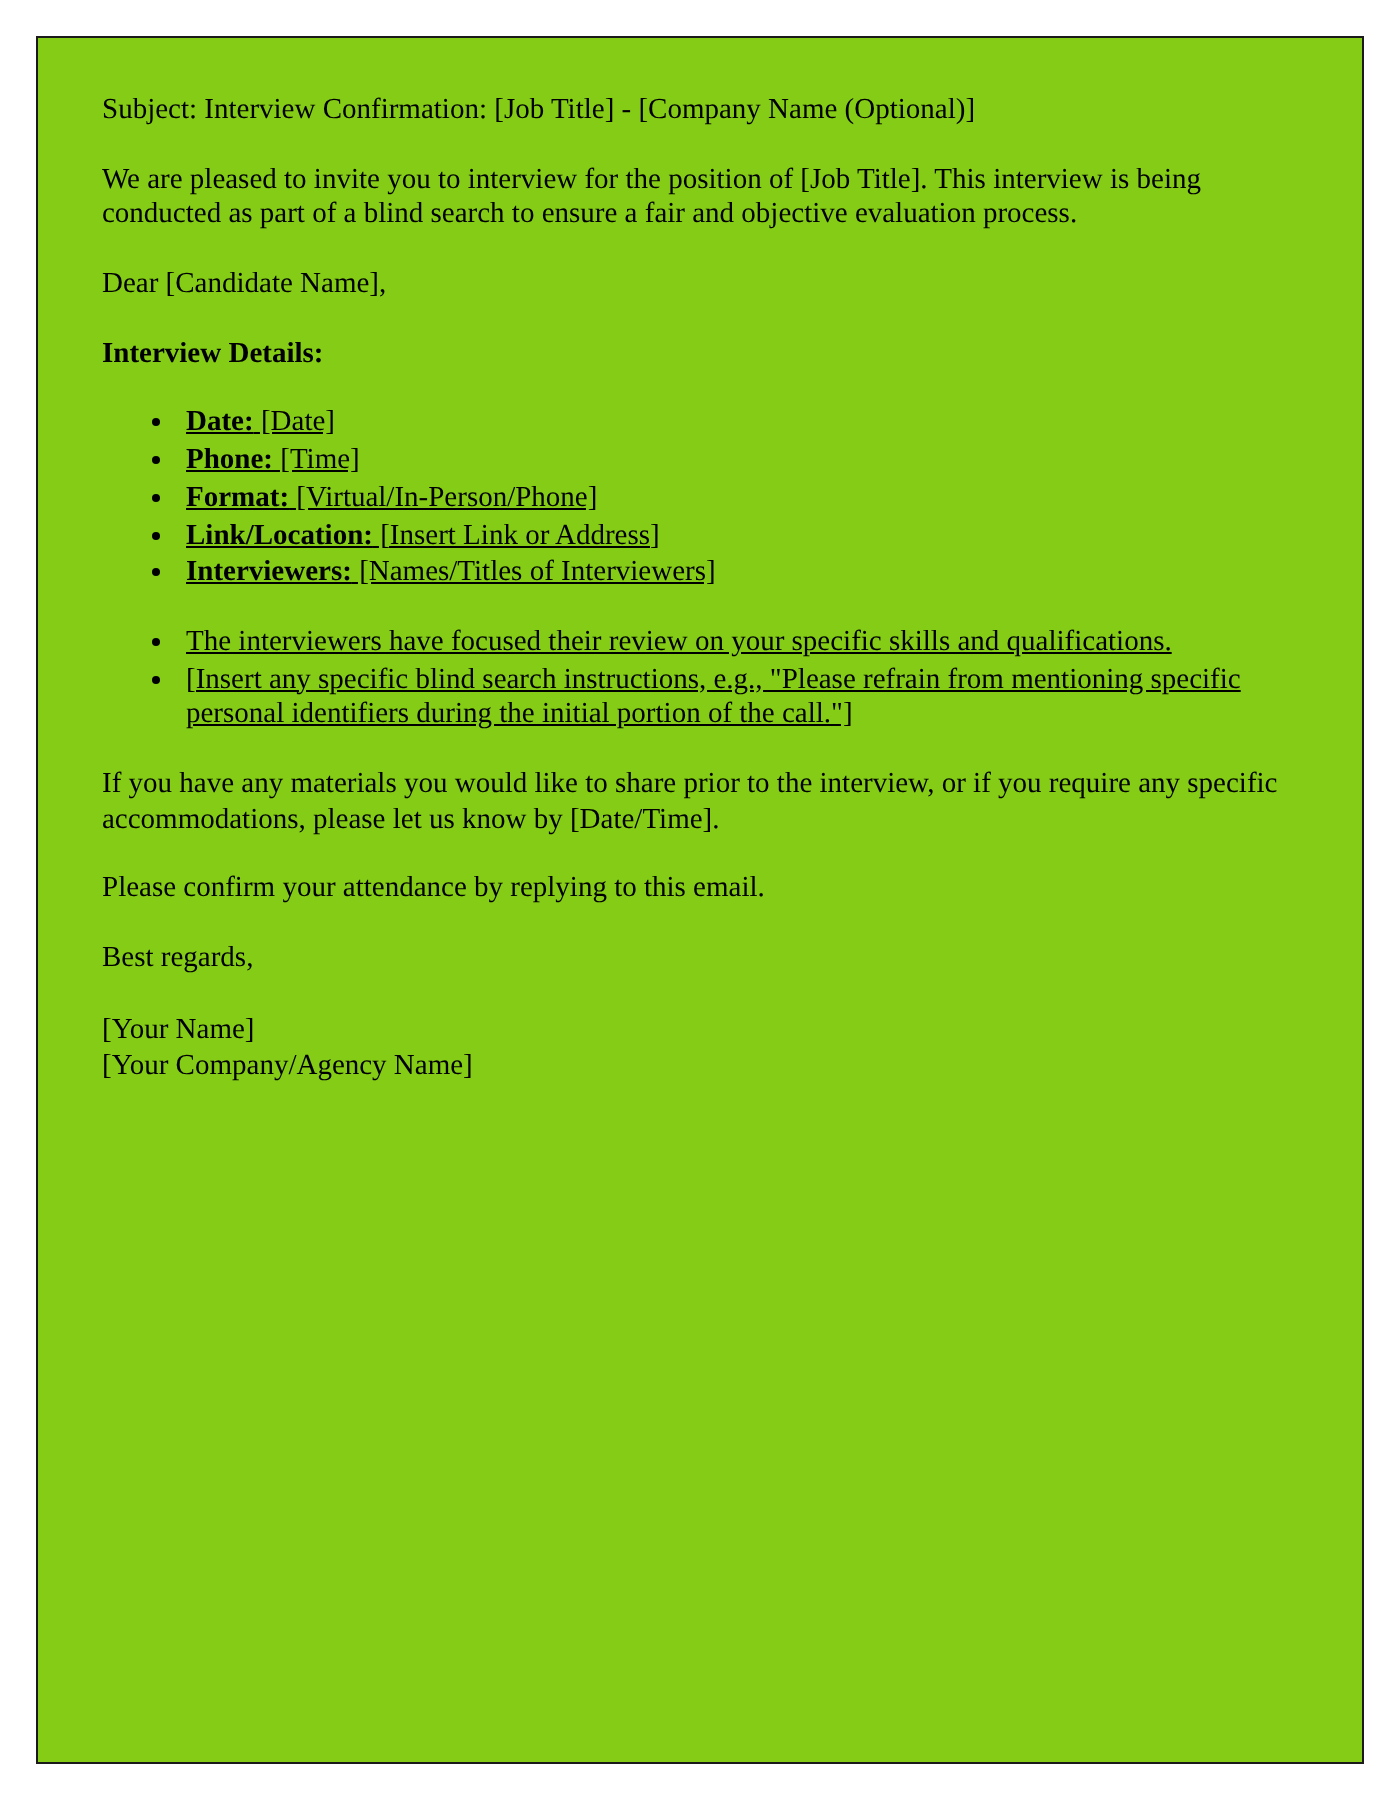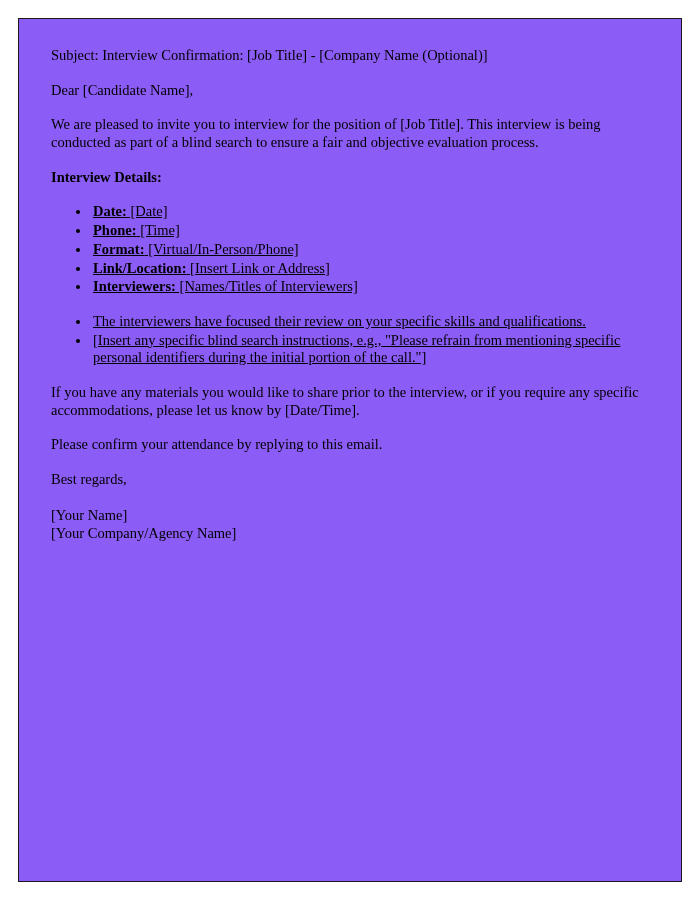--- a/index.html
+++ b/index.html
@@ -11,21 +11,21 @@
     font-family: "Liberation Serif", "DejaVu Serif", serif;
   }
   .page {
     position: absolute;
     left: 18px;
     top: 18px;
     width: 664px;
     height: 864px;
     box-sizing: border-box;
     border: 1px solid #1a1a1a;
-    background: #8b5cf6;
+    background: #84cc16;
     padding: 28px 36px 30px 32px;
     color: #000000;
     font-size: 14.5px;
     line-height: 1.22;
   }
   .para {
     margin: 0 0 17px 0;
   }
   .bold {
     font-weight: bold;
@@ -48,23 +48,23 @@
     margin: 0 0 17px 0;
   }
 </style>
 </head>
 <body>
 
 <div class="page">
 
   <p class="para">Subject: Interview Confirmation: [Job Title] - [Company Name (Optional)]</p>
 
+  <p class="para">We are pleased to invite you to interview for the position of [Job Title]. This interview is being conducted as part of a blind search to ensure a fair and objective evaluation process.</p>
+
   <p class="para">Dear [Candidate Name],</p>
-
-  <p class="para">We are pleased to invite you to interview for the position of [Job Title]. This interview is being conducted as part of a blind search to ensure a fair and objective evaluation process.</p>
 
   <p class="para bold">Interview Details:</p>
 
   <ul class="bullets">
     <li><span class="bold">Date:</span><span> [Date]</span></li>
     <li><span class="bold">Phone:</span><span> [Time]</span></li>
     <li><span class="bold">Format:</span><span> [Virtual/In-Person/Phone]</span></li>
     <li><span class="bold">Link/Location:</span><span> [Insert Link or Address]</span></li>
     <li><span class="bold">Interviewers:</span><span> [Names/Titles of Interviewers]</span></li>
   </ul>

